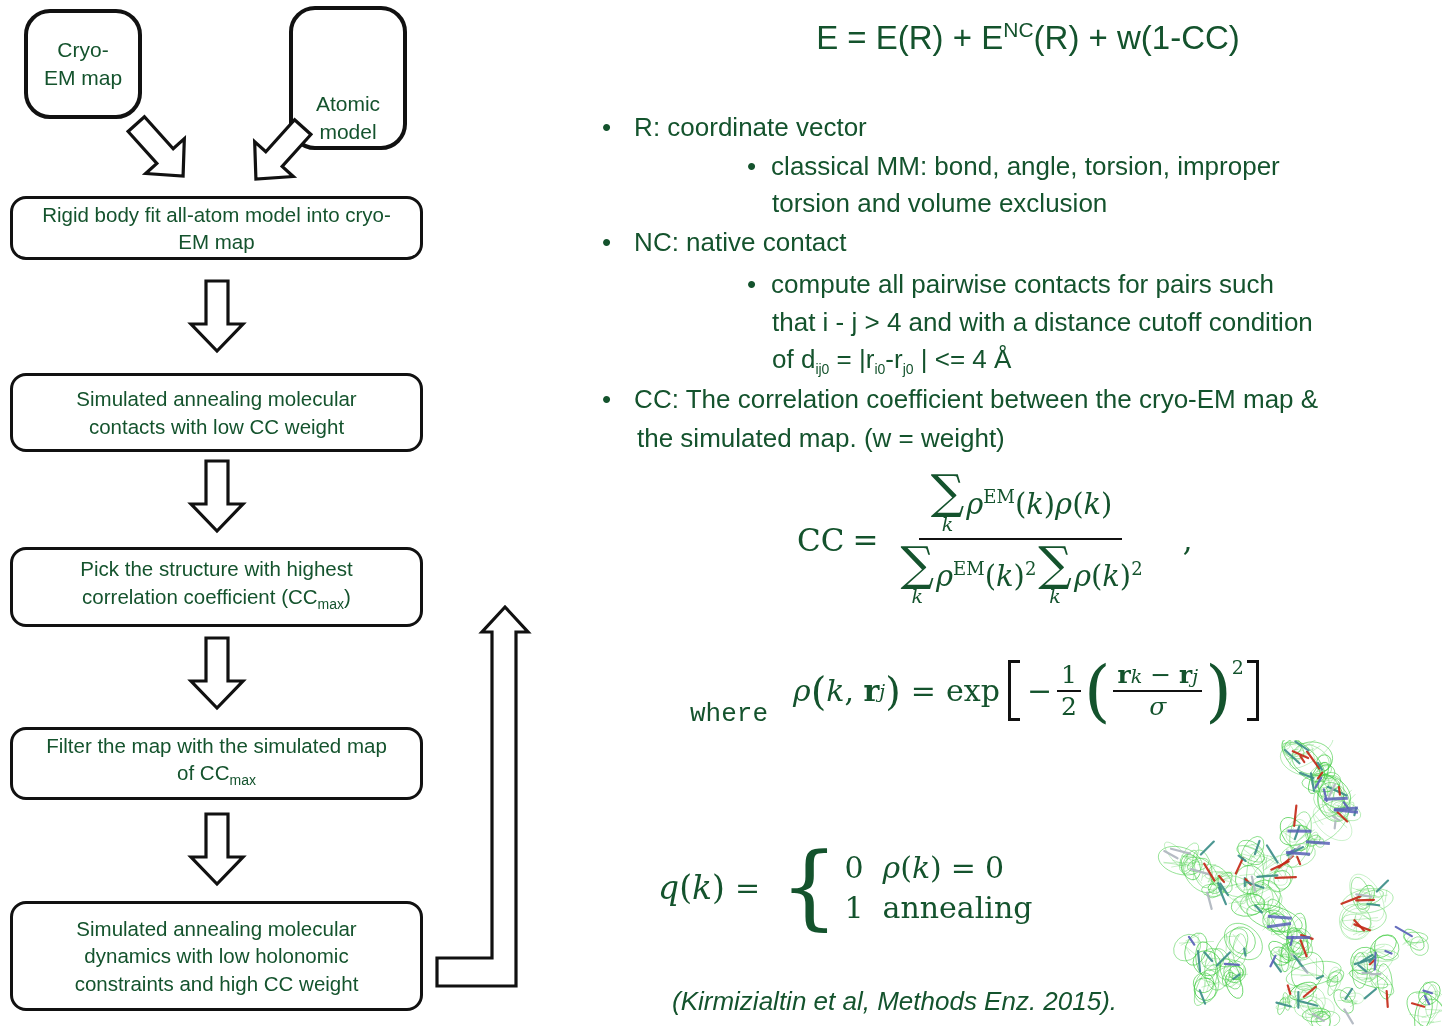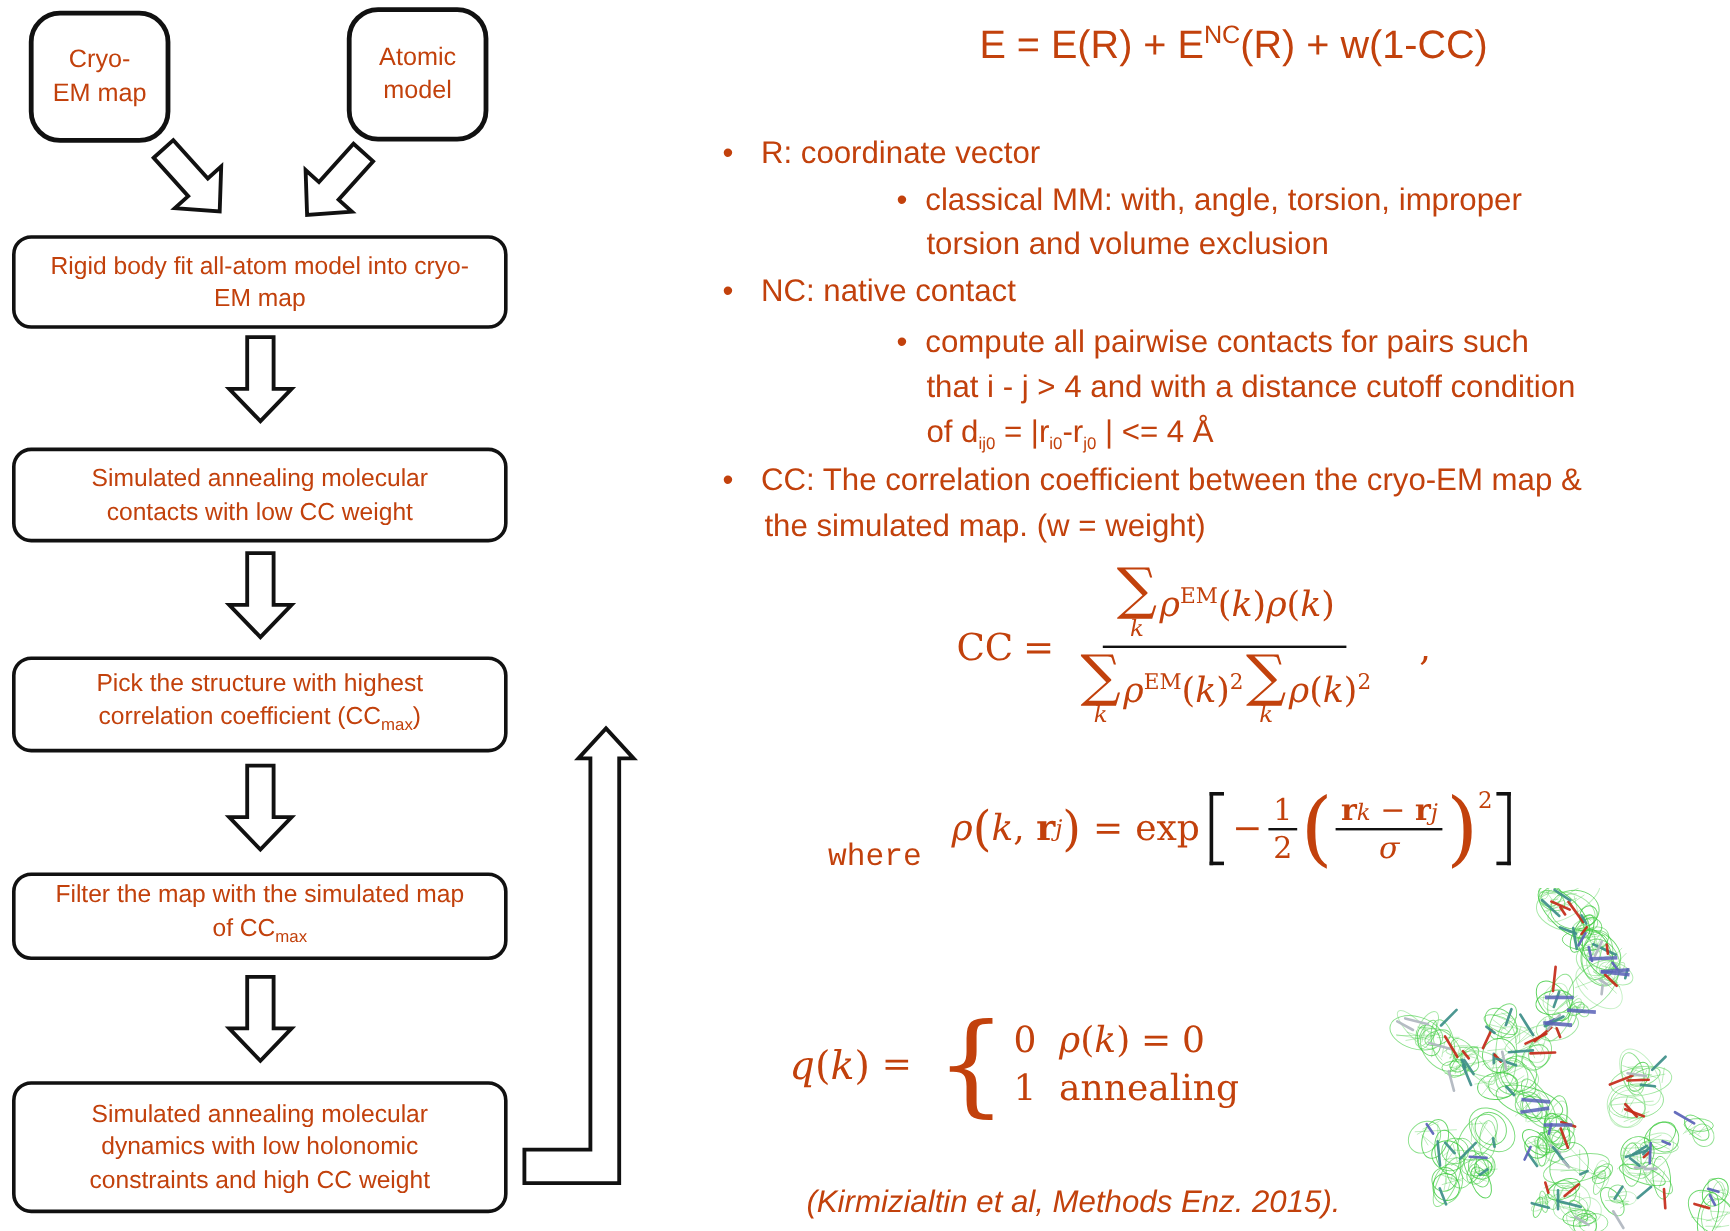--- a/index.html
+++ b/index.html
@@ -1,17 +1,17 @@
 <!DOCTYPE html>
 <html><head>
 <meta charset="utf-8">
 <style>
   html,body{margin:0;padding:0;background:#fff;}
   .slide{position:relative;width:1442px;height:1026px;background:#ffffff;overflow:hidden;
-         font-family:"Liberation Sans",sans-serif;color:#c2410c;}
+         font-family:"Liberation Sans",sans-serif;color:#14532d;}
   .abs{position:absolute;}
   .keepsp{white-space:pre;}
 
   
   .inbox{position:absolute;width:118px;height:110px;border:4px solid #111;border-radius:26px;
          display:flex;flex-direction:column;align-items:center;justify-content:center;
          font-size:21px;line-height:28px;text-align:center;background:#fff;box-sizing:border-box;}
   .sbox{position:absolute;left:10px;width:413px;border:3.5px solid #111;border-radius:16px;
         display:flex;flex-direction:column;align-items:center;justify-content:center;
         font-size:20.5px;line-height:27.5px;text-align:center;background:#fff;box-sizing:border-box;}
@@ -71,33 +71,33 @@
 </style>
 </head>
 <body>
 
 <div class="slide">
 
   <div class="inbox" style="left:24px;top:9px;">
     <div>Cryo-</div>
     <div>EM map</div>
   </div>
-  <div class="inbox" style="left:289px;top:6px;height:112px;">
+  <div class="inbox" style="left:289px;top:6px;height:144px;justify-content:flex-end;">
     <div>Atomic</div>
     <div>model</div>
   </div>
 
   <svg class="barrow" style="left:130px;top:114px;transform:rotate(-42deg);" width="60" height="73" viewBox="0 0 60 73">
     <polygon points="19,1 41,1 41,44 56,44 30,71 4,44 19,44" fill="#fff" stroke="#111" stroke-width="3.2"></polygon>
   </svg>
   <svg class="barrow" style="left:249px;top:117px;transform:rotate(42deg);" width="60" height="73" viewBox="0 0 60 73">
     <polygon points="19,1 41,1 41,44 56,44 30,71 4,44 19,44" fill="#fff" stroke="#111" stroke-width="3.2"></polygon>
   </svg>
 
-  <div class="sbox" style="top:196px;height:78px;">
+  <div class="sbox" style="top:196px;height:64px;">
     <div>Rigid body fit all-atom model into cryo-</div>
     <div>EM map</div>
   </div>
 
   <svg class="barrow" style="left:187px;top:280px;" width="60" height="73" viewBox="0 0 60 73">
     <polygon points="19,1 41,1 41,44 56,44 30,71 4,44 19,44" fill="#fff" stroke="#111" stroke-width="3.2"></polygon>
   </svg>
 
   <div class="sbox" style="top:373px;height:79px;">
     <div>Simulated annealing molecular</div>
@@ -137,21 +137,21 @@
   </svg>
 
   <div class="energy keepsp"><span>E = E(R) + E</span><sup>NC</sup><span>(R) + w(1-CC)</span></div>
 
   <div class="brow" style="left:602px;top:109px;">
     <span class="dot">•</span>
     <span class="btxt">R: coordinate vector</span>
   </div>
   <div class="brow" style="left:747px;top:148px;">
     <span class="dot2">•</span>
-    <span class="btxt">classical MM: with, angle, torsion, improper</span>
+    <span class="btxt">classical MM: bond, angle, torsion, improper</span>
   </div>
   <div class="cont" style="left:772px;top:185px;">torsion and volume exclusion</div>
 
   <div class="brow" style="left:602px;top:224px;">
     <span class="dot">•</span>
     <span class="btxt">NC: native contact</span>
   </div>
   <div class="brow" style="left:747px;top:266px;">
     <span class="dot2">•</span>
     <span class="btxt">compute all pairwise contacts for pairs such</span>

